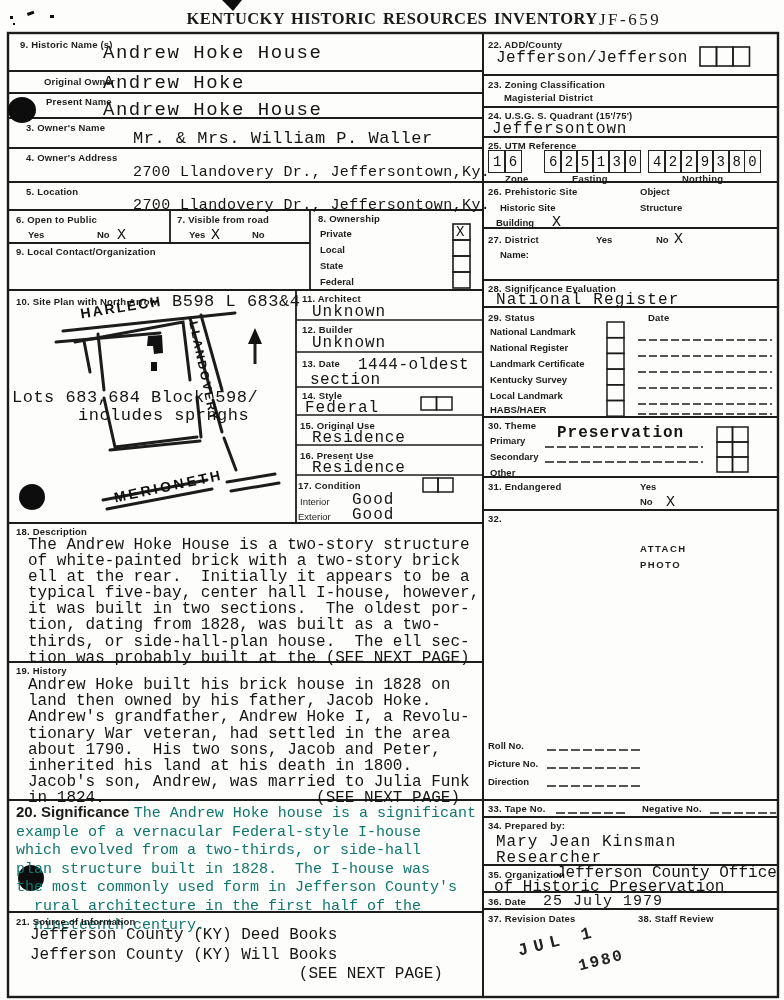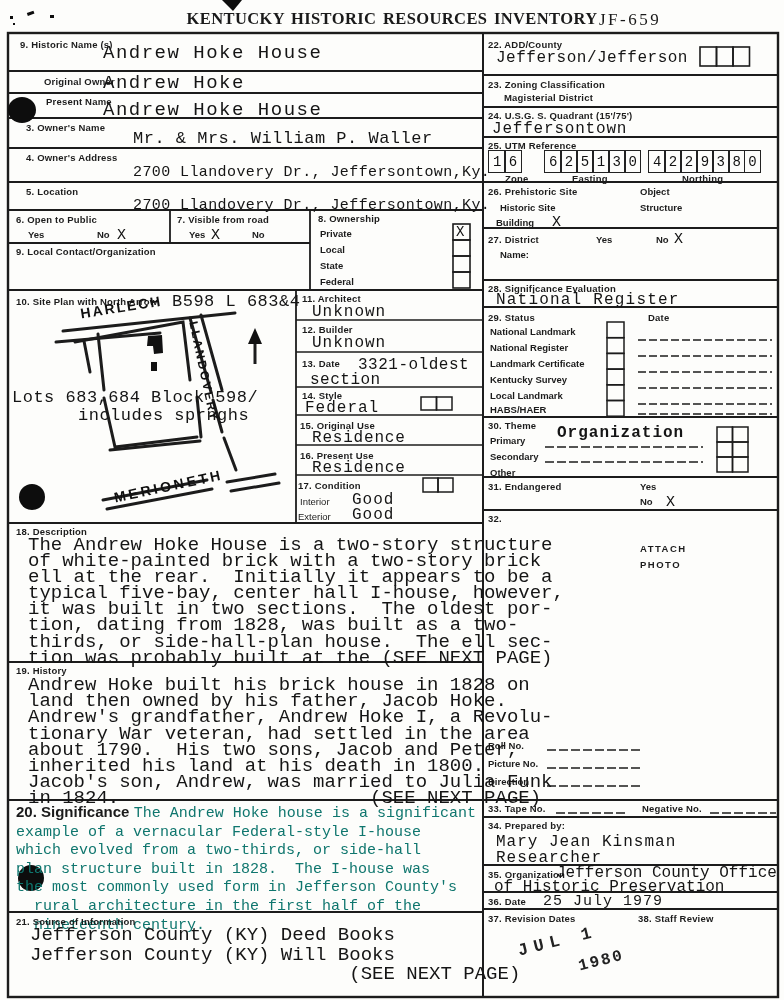--- a/index.html
+++ b/index.html
@@ -6,21 +6,21 @@
   .page{position:relative;width:784px;height:1000px;background:#fdfdfb;overflow:hidden;
         font-family:"Liberation Sans",sans-serif;color:#1a1a1a;}
   .lbl{position:absolute;font-size:9.5px;font-weight:700;letter-spacing:.2px;white-space:nowrap;color:#1c1c1c;}
   .lbl2{position:absolute;font-size:9.5px;font-weight:700;white-space:nowrap;color:#1c1c1c;}
   .typed{position:absolute;font-family:"Liberation Mono","DejaVu Sans Mono",monospace;color:#151515;white-space:nowrap;}
   .t20{font-size:19px;letter-spacing:1.5px;}
   .t18{font-size:17px;letter-spacing:.5px;}
   .t16{font-size:16px;}
   .t15{font-size:15px;}
   .block{position:absolute;font-family:"Liberation Mono","DejaVu Sans Mono",monospace;
-         font-size:19px;color:#151515;white-space:pre;}
+         font-size:16px;color:#151515;white-space:pre;}
   .xm{position:absolute;font-family:"Liberation Mono","DejaVu Sans Mono",monospace;font-size:15px;color:#111;}
   .title{position:absolute;left:0;top:9px;width:784px;text-align:center;
          font-family:"Liberation Serif",serif;font-weight:700;font-size:16.5px;letter-spacing:.4px;word-spacing:2px;}
   .formno{position:absolute;left:599px;top:10px;font-family:"Liberation Serif",serif;font-size:17px;letter-spacing:2.5px;}
   .cellrow{position:absolute;display:flex;}
   .cell{width:15.6px;height:21px;border:1.7px solid #222;margin-left:-1.7px;
         font-family:"Liberation Mono",monospace;font-size:14px;display:flex;align-items:center;justify-content:center;color:#111;}
   .street{position:absolute;font-weight:700;font-size:14px;letter-spacing:2px;color:#101010;white-space:nowrap;}
   .stamp{position:absolute;font-family:"Liberation Mono","DejaVu Sans Mono",monospace;font-weight:700;color:#222;white-space:nowrap;}
   svg{position:absolute;left:0;top:0;}
@@ -226,21 +226,21 @@
   <span class="typed t18" style="left:12px;top:388px">Lots 683,684  Block 598/</span>
   <span class="typed t18" style="left:78px;top:406px">includes sprnghs</span>
 
   <span class="lbl" style="left:302px;top:293px">11. Architect</span>
   <span class="typed t16" style="left:312px;top:303px;letter-spacing:1px">Unknown</span>
 
   <span class="lbl" style="left:302px;top:324px">12. Builder</span>
   <span class="typed t16" style="left:312px;top:334px;letter-spacing:1px">Unknown</span>
 
   <span class="lbl" style="left:302px;top:358px">13. Date</span>
-  <span class="typed t16" style="left:358px;top:356px;letter-spacing:.5px">3321-oldest</span>
+  <span class="typed t16" style="left:358px;top:356px;letter-spacing:.5px">1444-oldest</span>
   <span class="typed t16" style="left:310px;top:371px;letter-spacing:.5px">section</span>
 
   <span class="lbl" style="left:302px;top:390px">14. Style</span>
   <span class="typed t16" style="left:305px;top:399px;letter-spacing:1px">Federal</span>
 
   <span class="lbl" style="left:300px;top:420px">15. Original Use</span>
   <span class="typed t16" style="left:312px;top:429px;letter-spacing:.8px">Residence</span>
 
   <span class="lbl" style="left:300px;top:450px">16. Present Use</span>
   <span class="typed t16" style="left:312px;top:459px;letter-spacing:.8px">Residence</span>
@@ -342,21 +342,21 @@
   <span class="lbl" style="left:648px;top:312px">Date</span>
   <span class="lbl2" style="left:490px;top:326px">National Landmark</span>
   <span class="lbl2" style="left:490px;top:342px">National Register</span>
   <span class="lbl2" style="left:490px;top:358px">Landmark Certificate</span>
   <span class="lbl2" style="left:490px;top:374px">Kentucky Survey</span>
   <span class="lbl2" style="left:490px;top:390px">Local Landmark</span>
   <span class="lbl2" style="left:490px;top:404px">HABS/HAER</span>
 
   <span class="lbl" style="left:488px;top:420px">30. Theme</span>
   <span class="lbl2" style="left:490px;top:435px">Primary</span>
-  <span class="typed t16" style="left:557px;top:424px;font-weight:700;letter-spacing:1px">Organization</span>
+  <span class="typed t16" style="left:557px;top:424px;font-weight:700;letter-spacing:1px">Preservation</span>
   <span class="lbl2" style="left:490px;top:451px">Secondary</span>
   <span class="lbl2" style="left:490px;top:467px">Other</span>
 
   <span class="lbl" style="left:488px;top:481px">31. Endangered</span>
   <span class="lbl2" style="left:640px;top:481px">Yes</span>
   <span class="lbl2" style="left:640px;top:496px">No</span>
   <span class="xm" style="left:666px;top:494px">X</span>
 
   <span class="lbl" style="left:488px;top:513px">32.</span>
   <span class="lbl" style="left:640px;top:543px;letter-spacing:1.5px">ATTACH</span>

